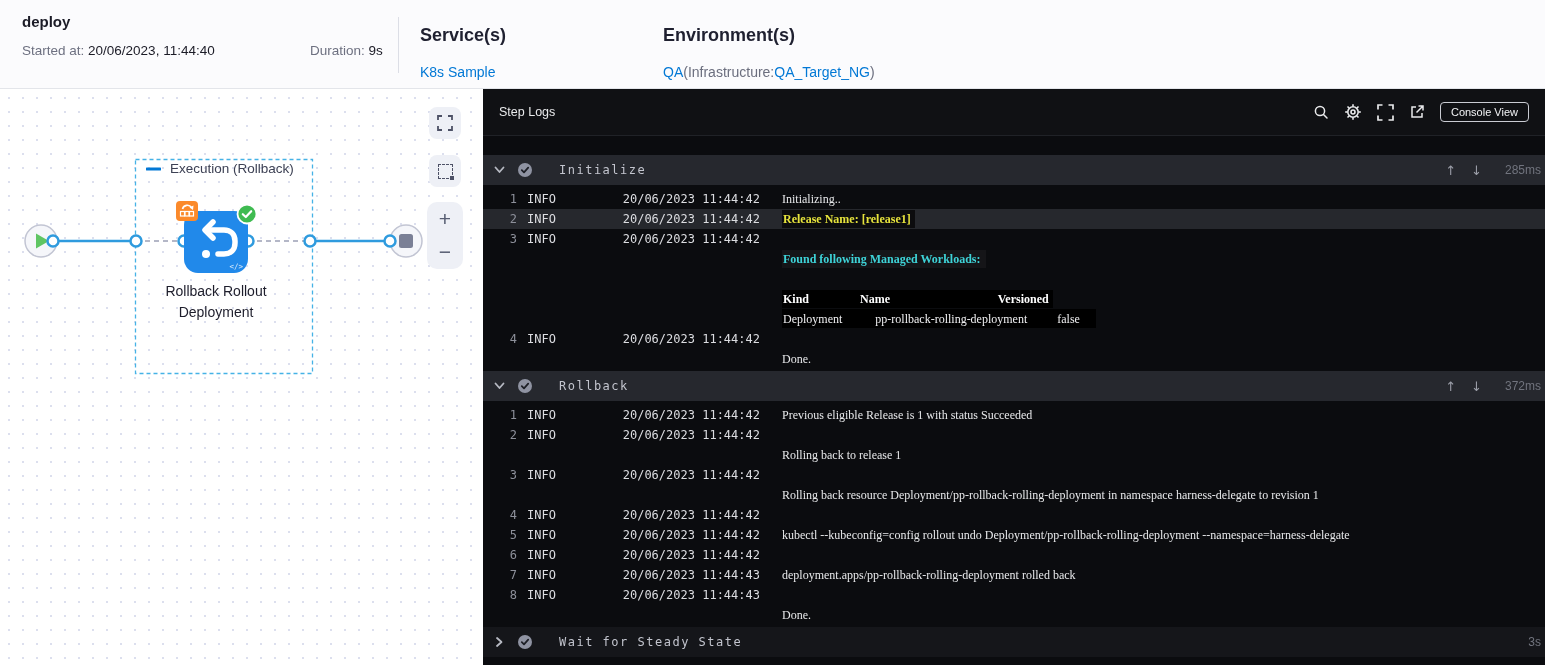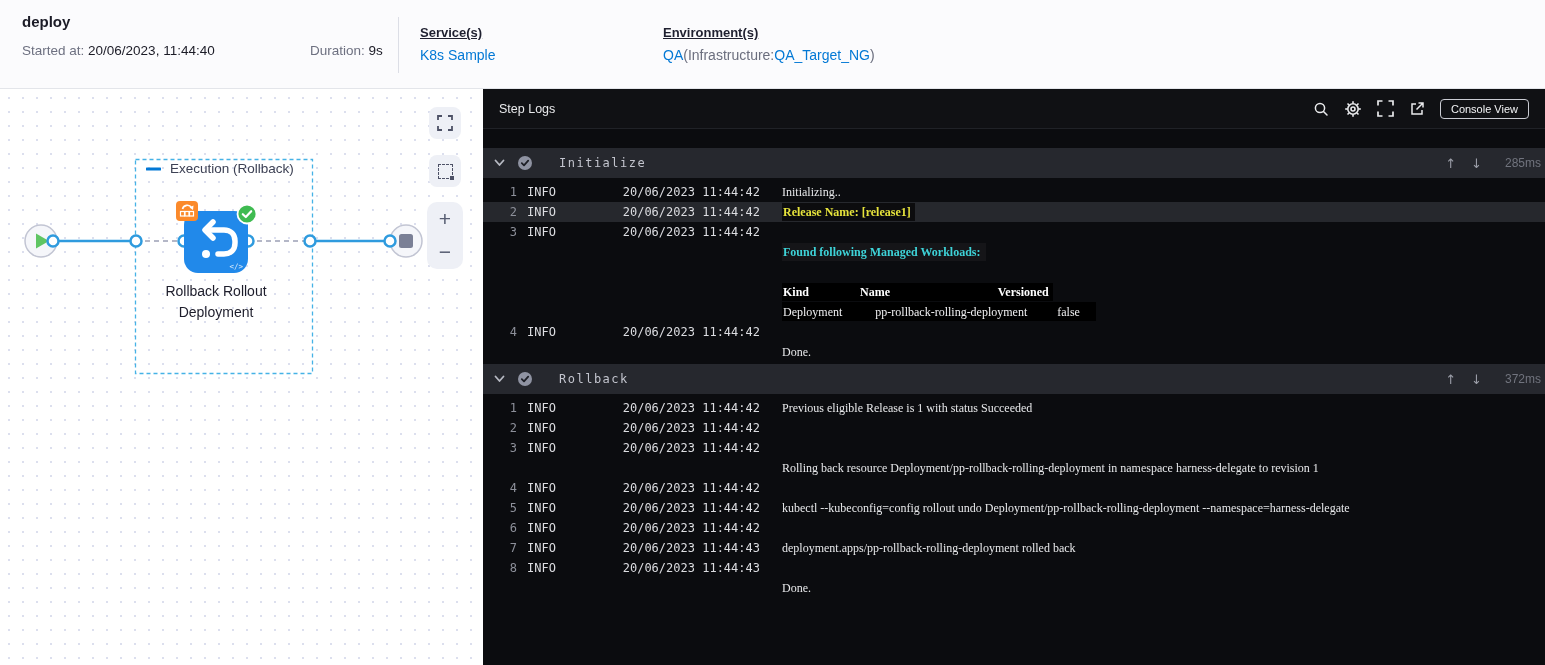--- a/index.html
+++ b/index.html
@@ -9,21 +9,21 @@
   
   .top-header { position:relative; height:89px; background:#fbfbfd; border-bottom:1px solid #e3e5ea; }
   .th-title { position:absolute; left:22px; top:13px; font-size:15px; font-weight:bold; color:#1b1b26; }
   .th-row2 { position:absolute; left:22px; top:43px; font-size:13.5px; color:#1b1b26; }
   .th-label { color:#6d7080; }
   .th-duration { position:absolute; left:310px; top:43px; font-size:13.5px; color:#1b1b26; }
   .th-divider { position:absolute; left:398px; top:17px; width:1px; height:56px; background:#dcdee6; }
   .th-block { position:absolute; top:25px; }
   .th-block.service { left:420px; }
   .th-block.environment { left:663px; }
-  .th-block-label { font-size:13px; font-weight:bold; color:#1f2030; margin-bottom:6px;text-decoration:underline; }
+  .th-block-label { font-size:18px; font-weight:bold; color:#1f2030; margin-bottom:17px; }
   .th-link { font-size:14px; color:#0278d5; cursor:pointer; }
   .th-paren { font-size:14px; color:#6b6e7e; }
 
   
   .main { display:flex; height:576px; }
 
   
   .graph-panel { position:relative; width:483px; height:576px; background:#ffffff;
     background-image:radial-gradient(#dcdfee 1.2px, transparent 1.3px);
     background-size:14px 14px; background-position:2px 2px; overflow:hidden; }
@@ -46,21 +46,21 @@
   .zoom-box { position:absolute; left:427px; top:113px; width:36px; height:67px;
     background:#eef0f6; border-radius:10px; display:flex; flex-direction:column; }
   .zoom-box > div { flex:1; display:flex; align-items:center; justify-content:center;
     font-size:21px; color:#575d72; cursor:pointer; }
   .marquee-icon { width:15px; height:15px; border:1.6px dashed #4d5166; position:relative; }
   .marquee-icon::after { content:""; position:absolute; right:-2px; bottom:-2px; width:4px; height:4px; background:#4d5166; }
 
   
   .log-panel { position:relative; width:1062px; height:576px; background:#0b0c0f; overflow:hidden;
     font-family:"DejaVu Sans Mono", monospace; }
-  .log-toolbar { height:40px; background:#101114; border-bottom:1px solid #202227;
+  .log-toolbar { height:47px; background:#101114; border-bottom:1px solid #202227;
     display:flex; align-items:center; padding:0 16px; }
   .lt-title { font-family:"Liberation Sans", sans-serif; font-size:12.5px; color:#e9eaec; }
   .lt-right { margin-left:auto; display:flex; align-items:center; gap:15px; }
   .lt-icon { display:flex; align-items:center; cursor:pointer; }
   .console-btn { font-family:"Liberation Sans", sans-serif; font-size:11px; color:#f2f3f5;
     border:1px solid #caccd3; border-radius:4px; padding:3px 10px; cursor:pointer; background:transparent; }
   .log-gap { height:19px; }
 
   .sec-header { height:30px; background:#26282e; display:flex; align-items:center; padding:0 4px 0 10px; cursor:pointer; }
   .sec-header.dark { background:#15161a; }
@@ -341,20 +341,26 @@
     <span class="ln-msg"><span>Previous eligible Release is 1 with status Succeeded</span></span>
   </div>
 
   <div class="log-row">
     <span class="ln-num">2</span>
     <span class="ln-level">INFO</span>
     <span class="ln-time">20/06/2023 11:44:42</span>
     <span class="ln-msg"><span></span></span>
   </div>
 
+  <div class="log-row">
+    <span class="ln-num"></span>
+    <span class="ln-level"></span>
+    <span class="ln-time"></span>
+    <span class="ln-msg"><span>Rolling back to release 1</span></span>
+  </div>
 
   <div class="log-row">
     <span class="ln-num">3</span>
     <span class="ln-level">INFO</span>
     <span class="ln-time">20/06/2023 11:44:42</span>
     <span class="ln-msg"><span></span></span>
   </div>
 
   <div class="log-row">
     <span class="ln-num"></span>
@@ -400,15 +406,36 @@
 
   <div class="log-row">
     <span class="ln-num"></span>
     <span class="ln-level"></span>
     <span class="ln-time"></span>
     <span class="ln-msg"><span>Done.</span></span>
   </div>
 </div>
   </div>
 
+  <div>
+    <div class="sec-header dark">
+      <span class="chev collapsed">
+        <svg width="11" height="8" viewBox="0 0 11 8">
+                <path d="M1.5,1.5 L5.5,6 L9.5,1.5" fill="none" stroke="#b7bac3" stroke-width="1.8" stroke-linecap="round" stroke-linejoin="round"></path>
+              </svg>
+      </span>
+      <span class="sec-check">
+        <svg width="16" height="16" viewBox="0 0 16 16">
+                <circle cx="8" cy="8" r="7" fill="#8f93a2"></circle>
+                <path d="M4.8,8.2 L7,10.3 L11.2,5.7" fill="none" stroke="#1d1f26" stroke-width="1.8" stroke-linecap="round" stroke-linejoin="round"></path>
+              </svg>
+      </span>
+      <span class="sec-title">Wait for Steady State</span>
+      <span class="sec-right">
+
+        <span class="sec-duration">3s</span>
+      </span>
+    </div>
+
+  </div>
 </div>
   </div>
 </div>
 
 </body></html>

